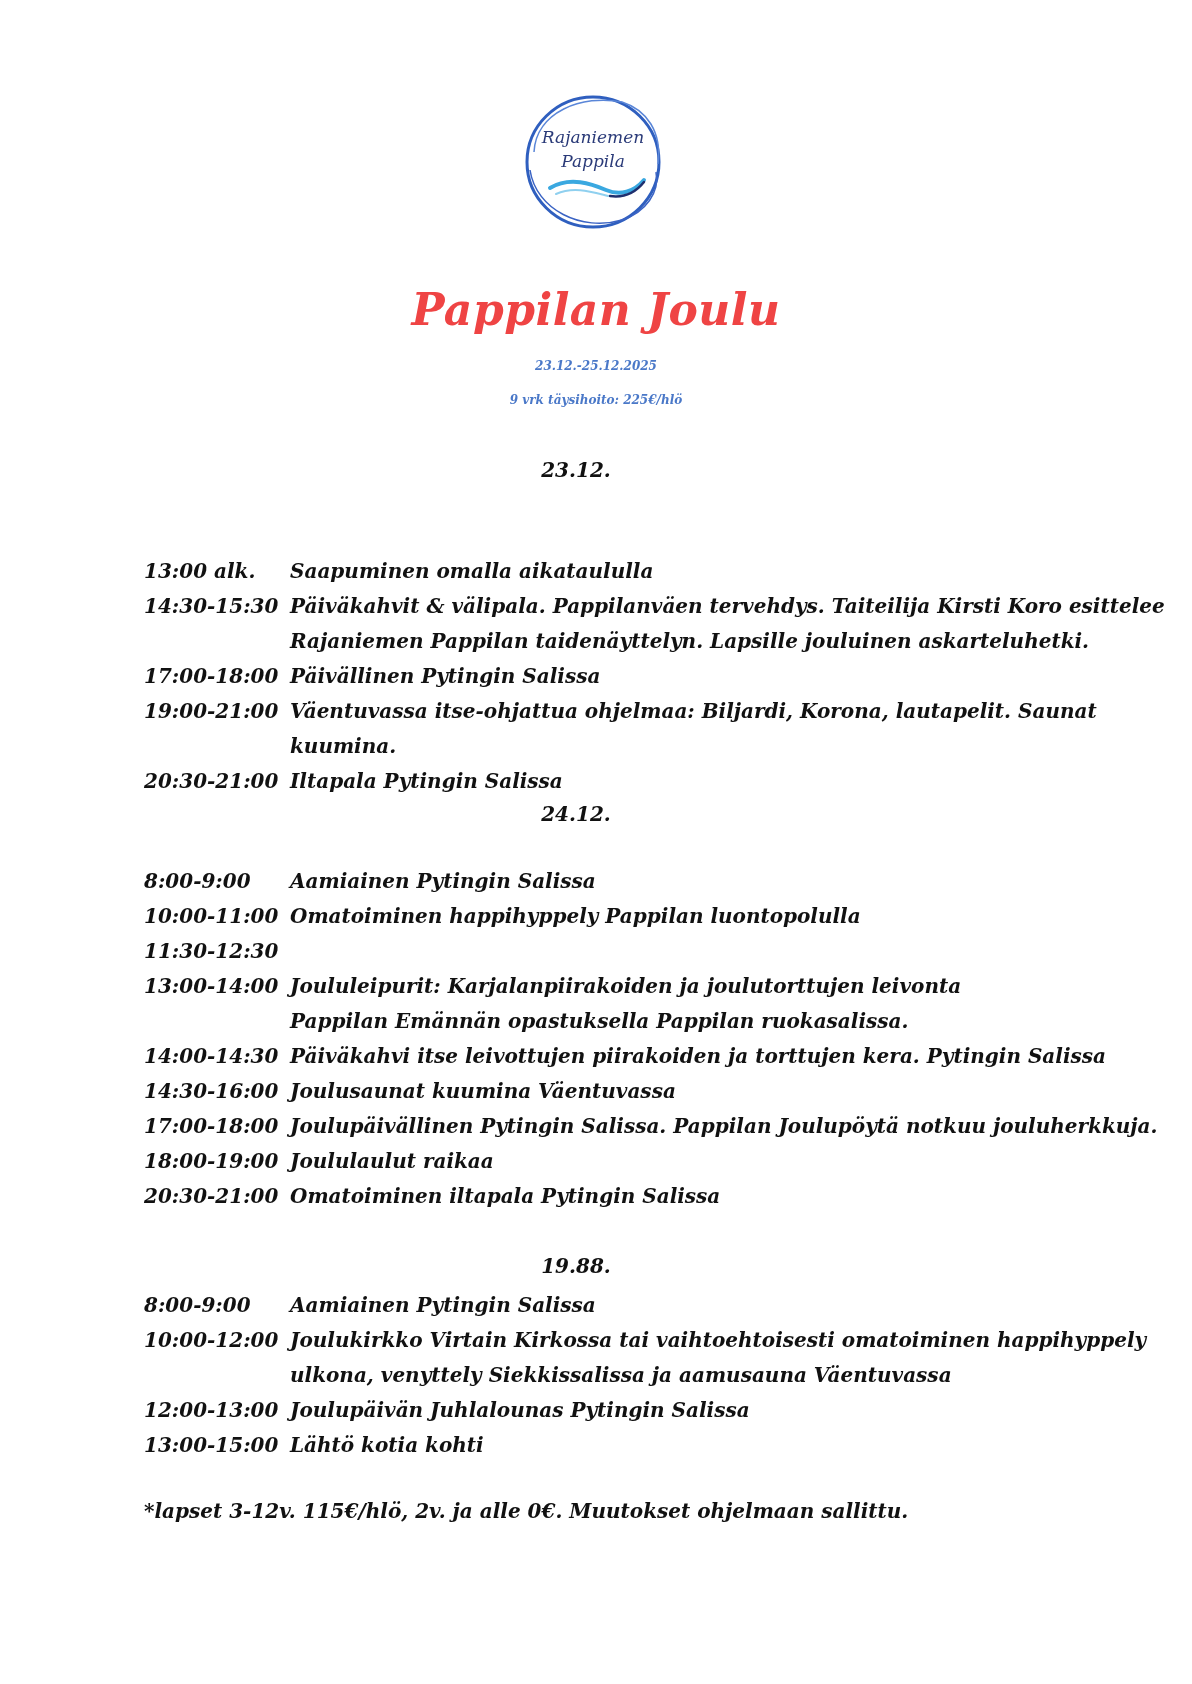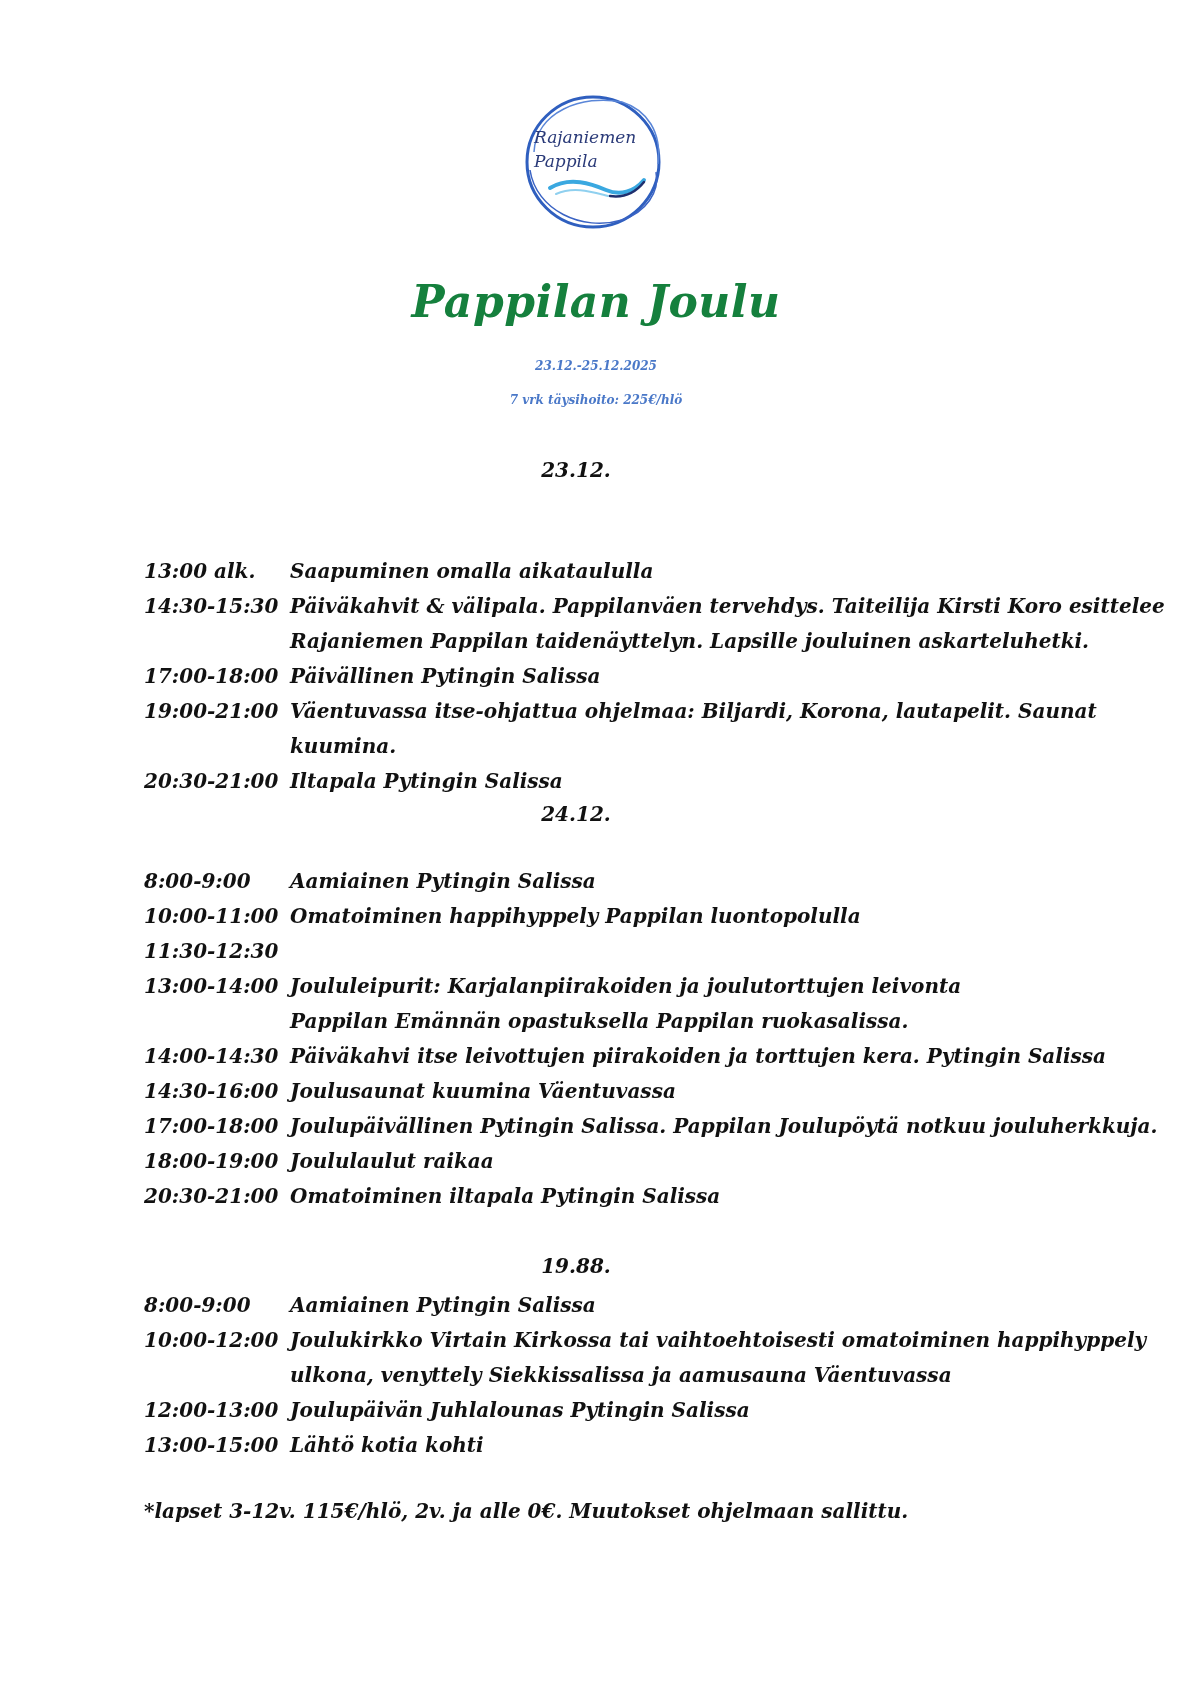--- a/index.html
+++ b/index.html
@@ -24,41 +24,42 @@
     .logo {
       position: absolute;
       left: 522px;
       top: 92px;
       width: 142px;
       height: 140px;
     }
     .logo svg { position: absolute; left: 0; top: 0; }
     .logo-text {
       position: absolute;
-      left: 12px;
+      left: 0;
       width: 142px;
+      text-align: center;
       color: #2a3a78;
       font-family: "DejaVu Serif", serif;
       font-style: italic;
       font-size: 17px;
       line-height: 22px;
     }
     .logo-line1 { top: 34px; }
     .logo-line2 { top: 58px; }
 
     
     .title {
       position: absolute;
       left: 0;
       width: 1192px;
-      top: 274px;
+      top: 282px;
       text-align: center;
       font-size: 44px;
       line-height: 56px;
-      color: #15803d;
+      color: #ef4444;
       letter-spacing: 0.5px;
     }
     .subtitle {
       position: absolute;
       left: 0;
       width: 1192px;
       text-align: center;
       font-size: 12px;
       line-height: 28px;
       color: #4a78c8;
@@ -122,21 +123,21 @@
     <path d="M28 96 C 48 84, 70 92, 84 98 C 98 104, 112 100, 122 88" fill="none" stroke="#3aa8e0" stroke-width="4" stroke-linecap="round"></path>
     <path d="M34 102 C 52 94, 70 100, 86 104" fill="none" stroke="#8fd0ef" stroke-width="2" stroke-linecap="round"></path>
     <path d="M88 104 C 102 106, 114 100, 122 90" fill="none" stroke="#1f2f6e" stroke-width="2.5" stroke-linecap="round"></path>
   </svg>
   <div class="logo-text logo-line1">Rajaniemen</div>
   <div class="logo-text logo-line2">Pappila</div>
 </div>
 
 <div class="title script">Pappilan Joulu</div>
 <div class="subtitle dates script">23.12.-25.12.2025</div>
-<div class="subtitle price script">7 vrk täysihoito: 225€/hlö</div>
+<div class="subtitle price script">9 vrk täysihoito: 225€/hlö</div>
 
 <div class="day-heading script" style="top:456px;">23.12.</div>
 <div class="schedule script" id="day0" style="top:520px;margin-top:34px;">
     <div class="row">
       <div class="time">13:00 alk.</div>
       <div class="desc">
         <span class="desc-line">Saapuminen omalla aikataululla</span>
       </div>
     </div>
     <div class="row">

